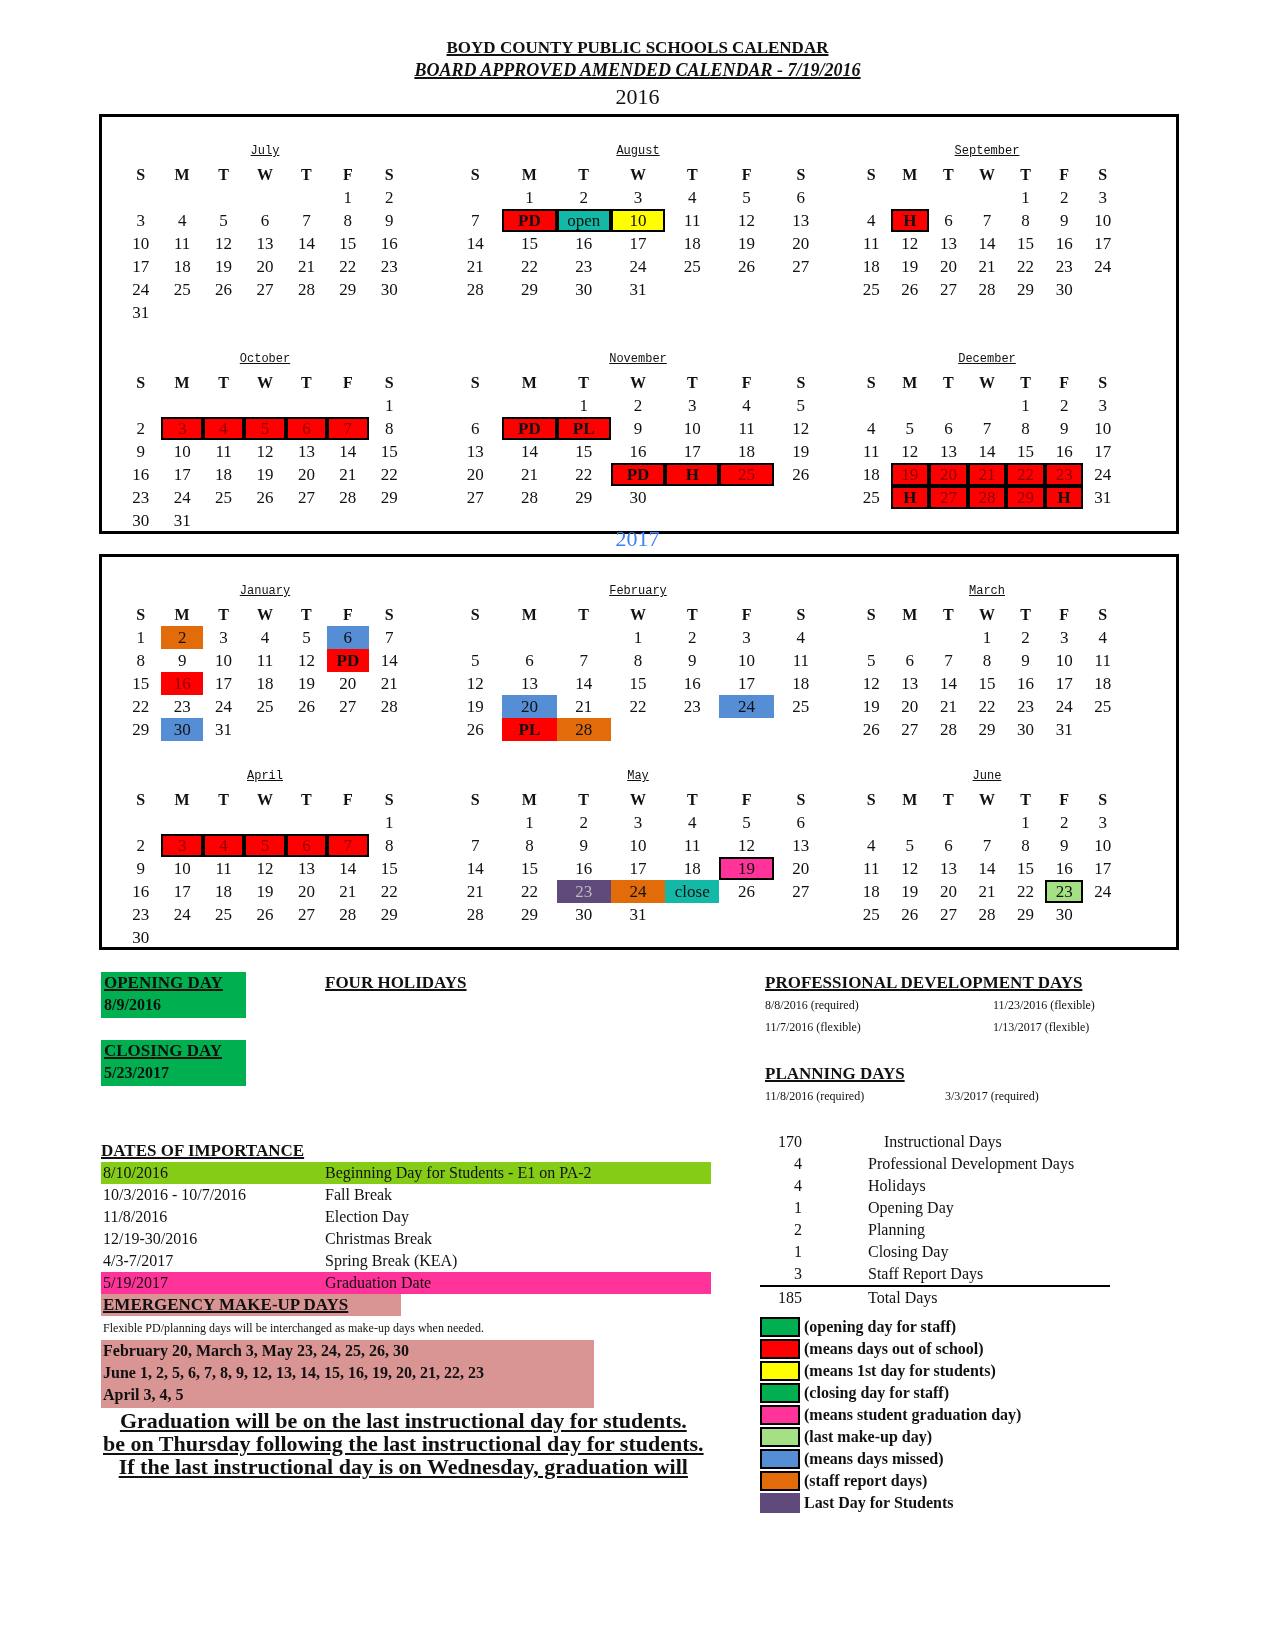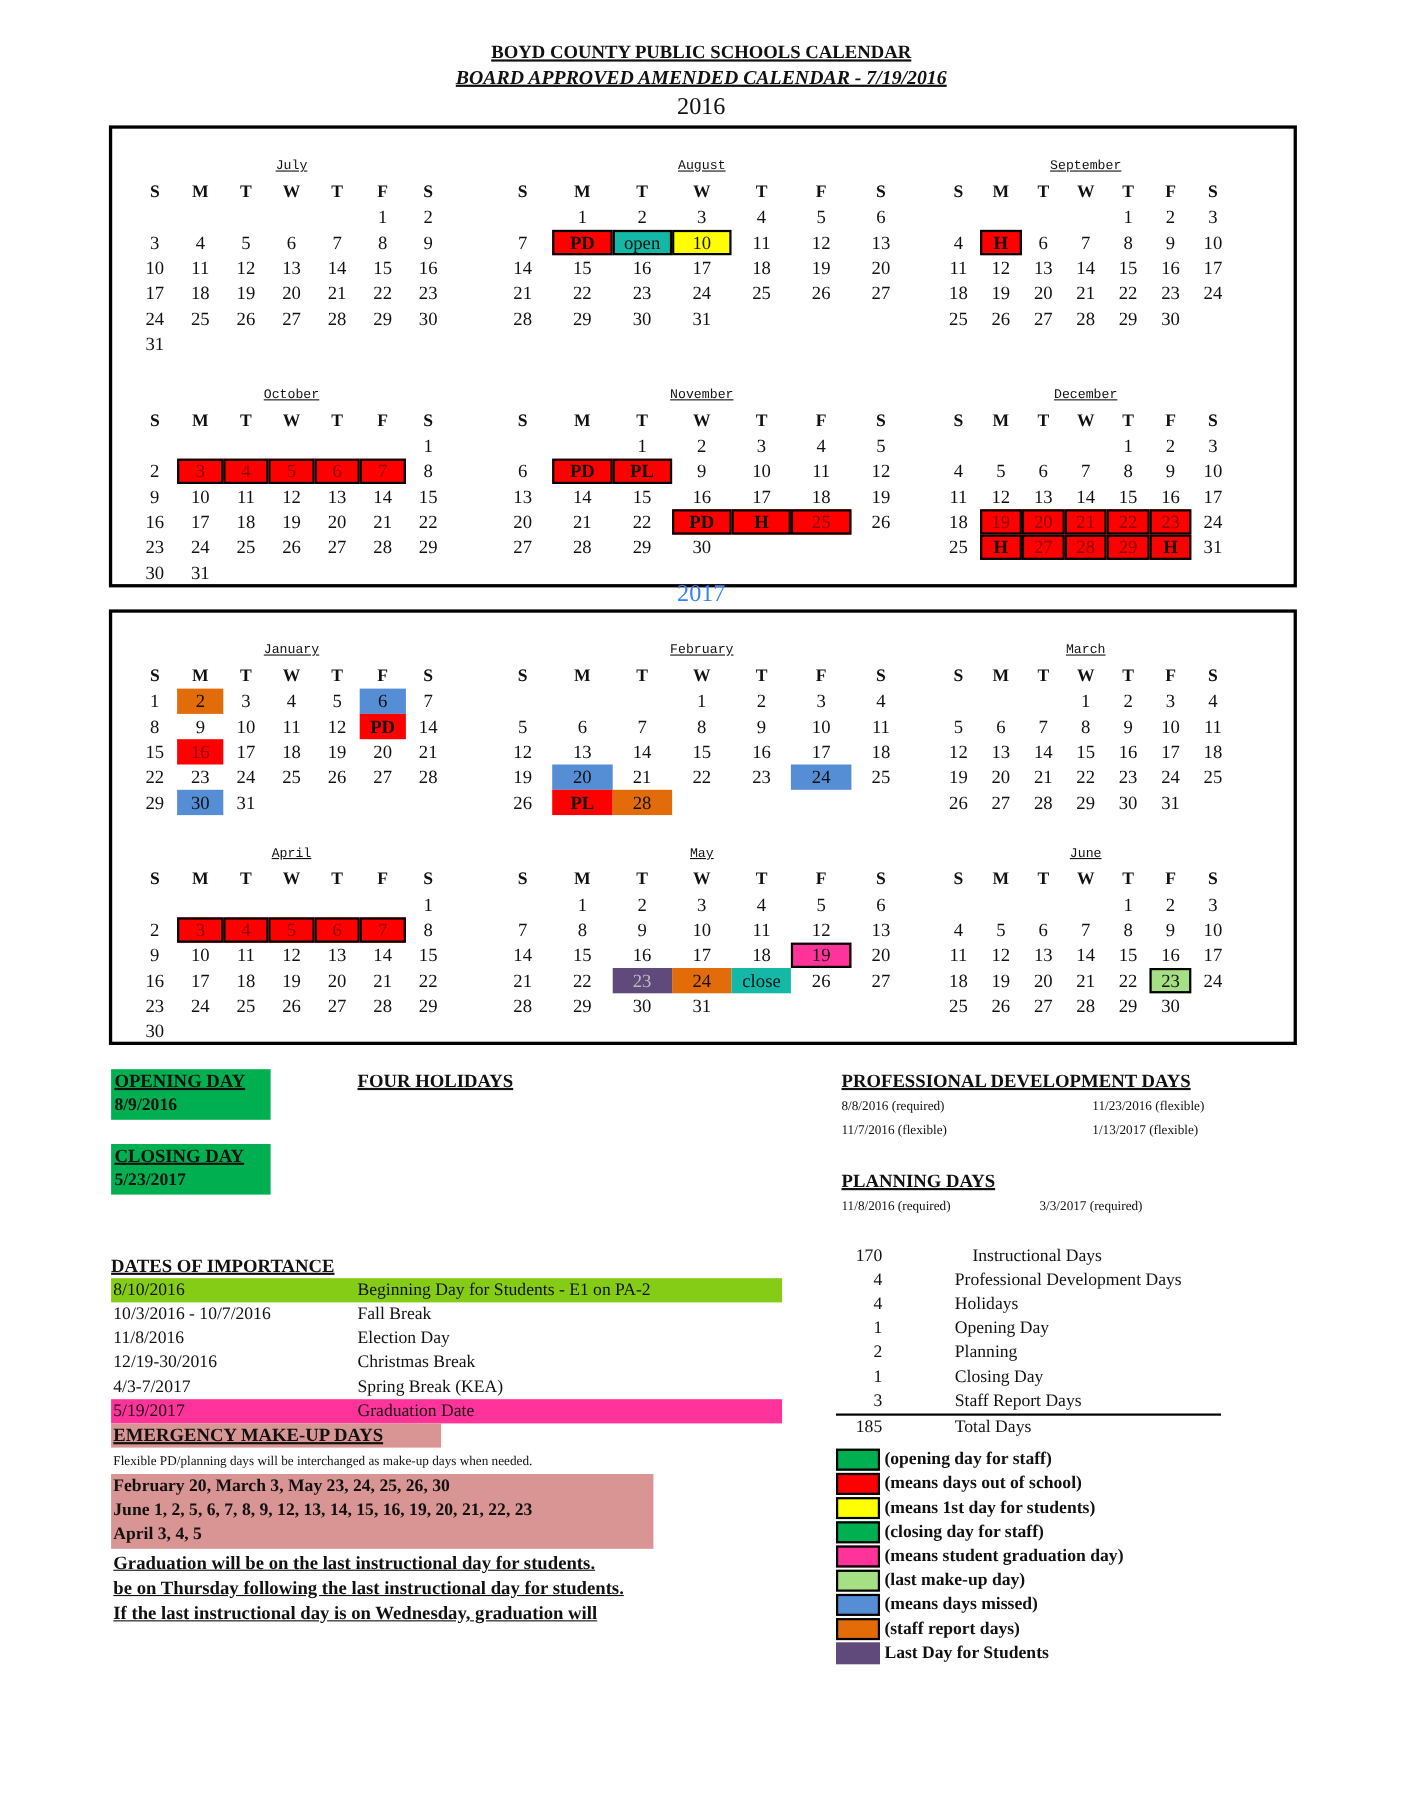--- a/index.html
+++ b/index.html
@@ -26,21 +26,21 @@
   .c-orange { background:#e26b0a; }
   .c-purple { background:#604a7b; color:#bbb; }
   .bord { outline:2px solid #000; outline-offset:-2px; }
   .bold { font-weight:bold; }
   .sec-h { font-weight:bold; font-size:17px; text-decoration:underline; text-decoration-thickness:2px; }
   .txt { font-size:12px; }
   .row { display:flex; height:22px; line-height:22px; font-size:16px; }
   .legend-sw { width:40px; height:20px; border:2px solid #000; box-sizing:border-box; }
   .legend-row { display:flex; align-items:center; height:22px; }
   .legend-row span { font-weight:bold; font-size:16px; margin-left:4px; }
-  .note { font-weight:bold; font-size:17px; text-decoration:underline; height:23px; line-height:23px; }
+  .note { font-weight:bold; font-size:22px; text-decoration:underline; height:23px; line-height:23px;text-align:center; }
 </style>
 </head>
 <body>
 
 <div class="abs title1"><span>BOYD COUNTY PUBLIC SCHOOLS CALENDAR</span></div>
 <div class="abs title2"><span>BOARD APPROVED AMENDED CALENDAR - 7/19/2016</span></div>
 <div class="abs year" style="top:84px;">2016</div>
 
 <div class="abs box" style="left:99px; top:114px; width:1080px; height:420px;"></div>
 <div class="abs year" style="top:526px; color:#3b82f6;">2017</div>

